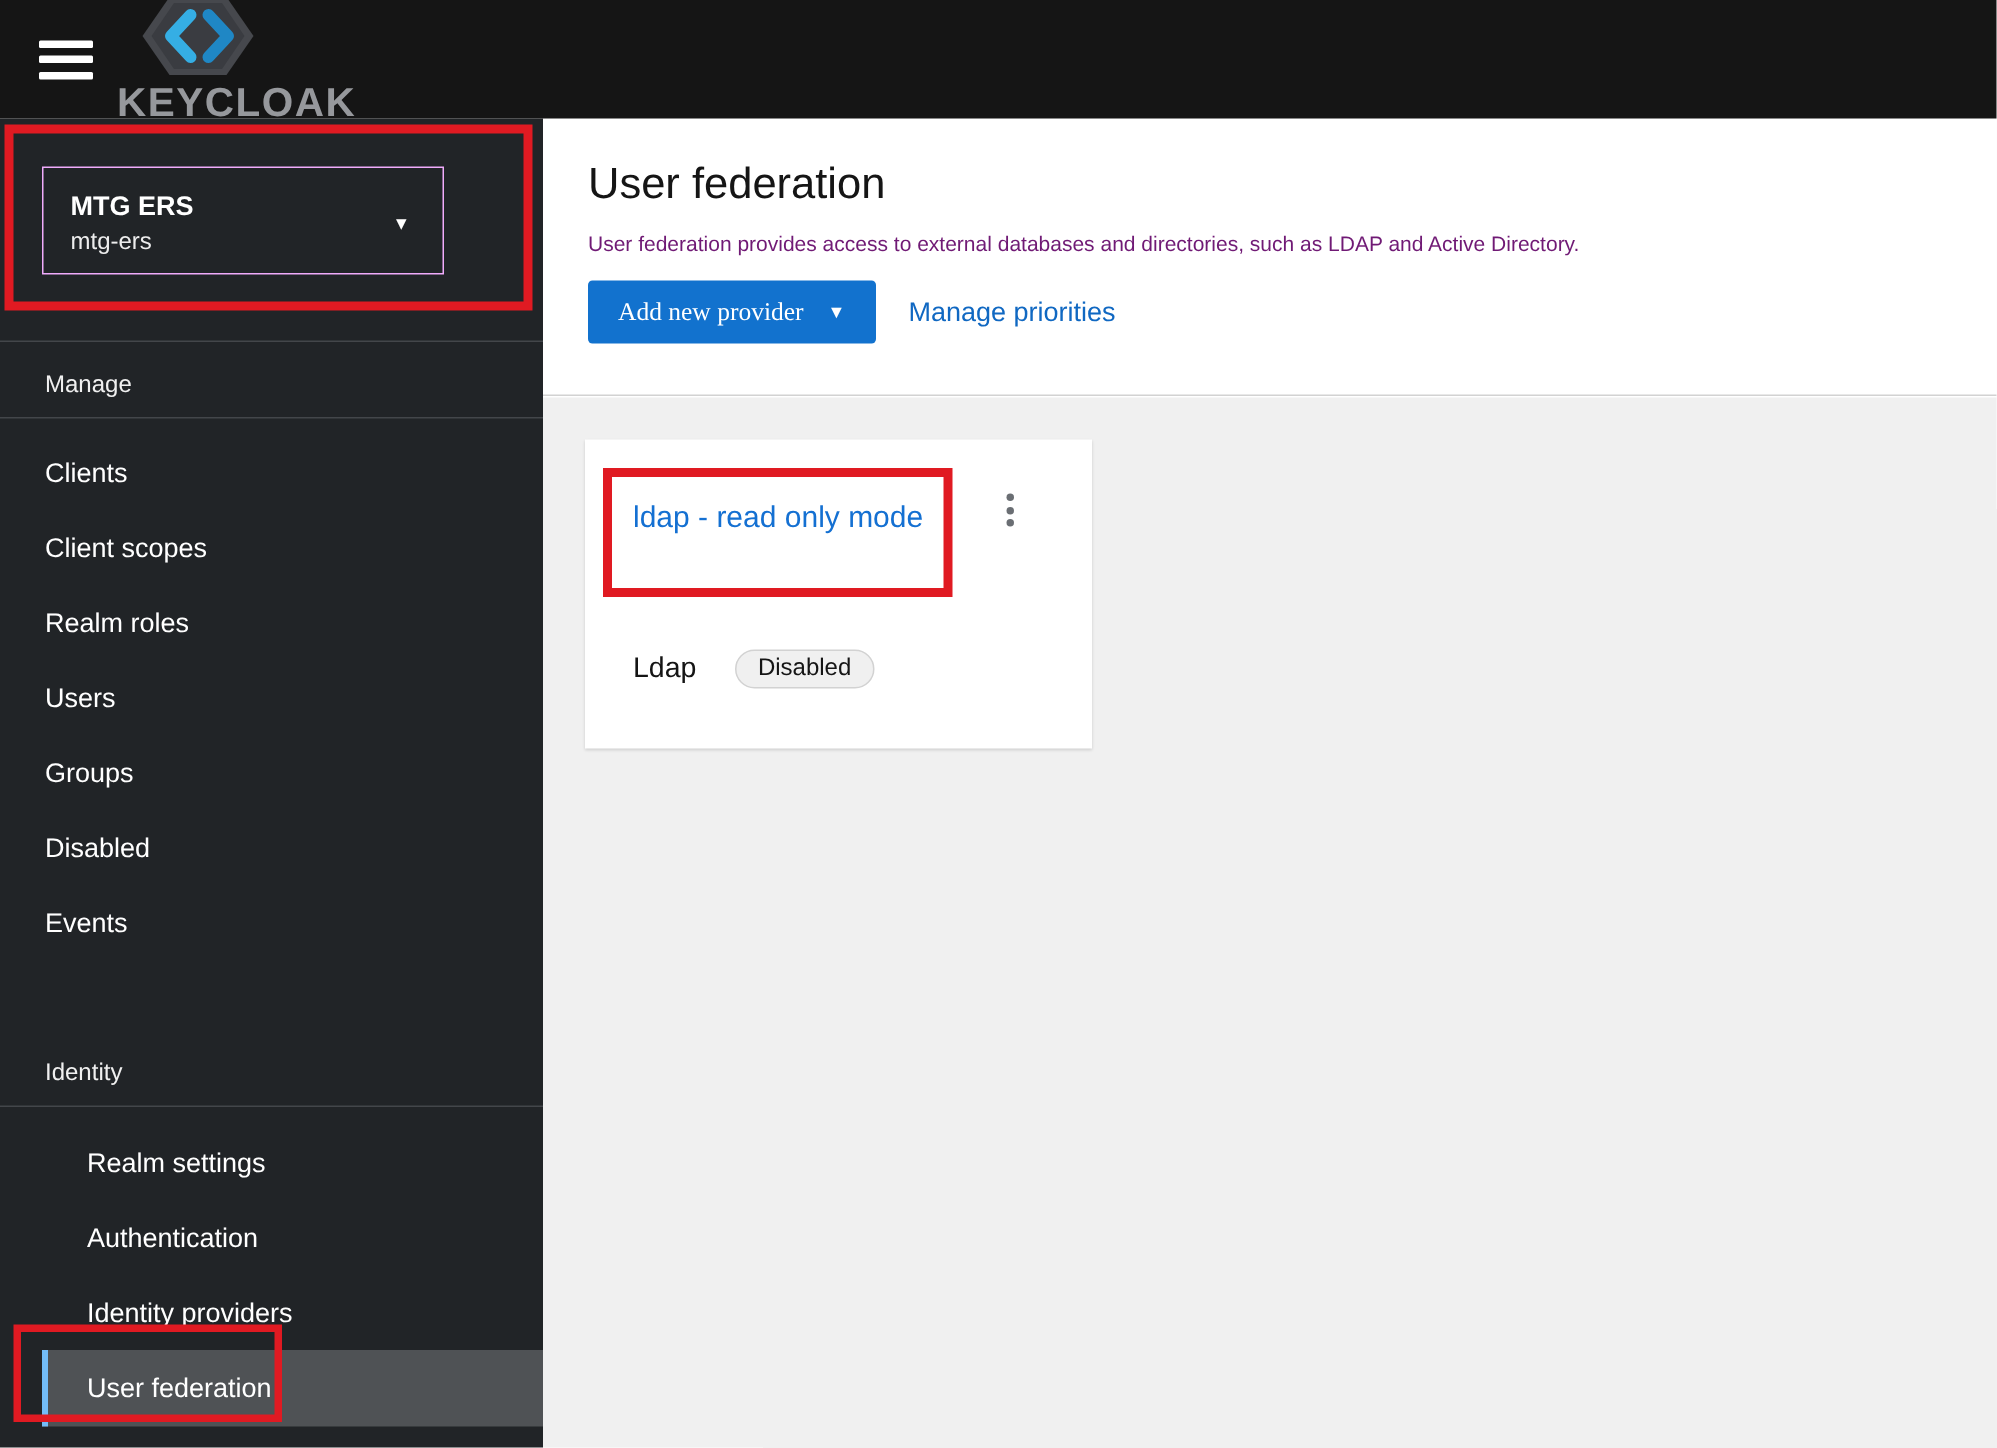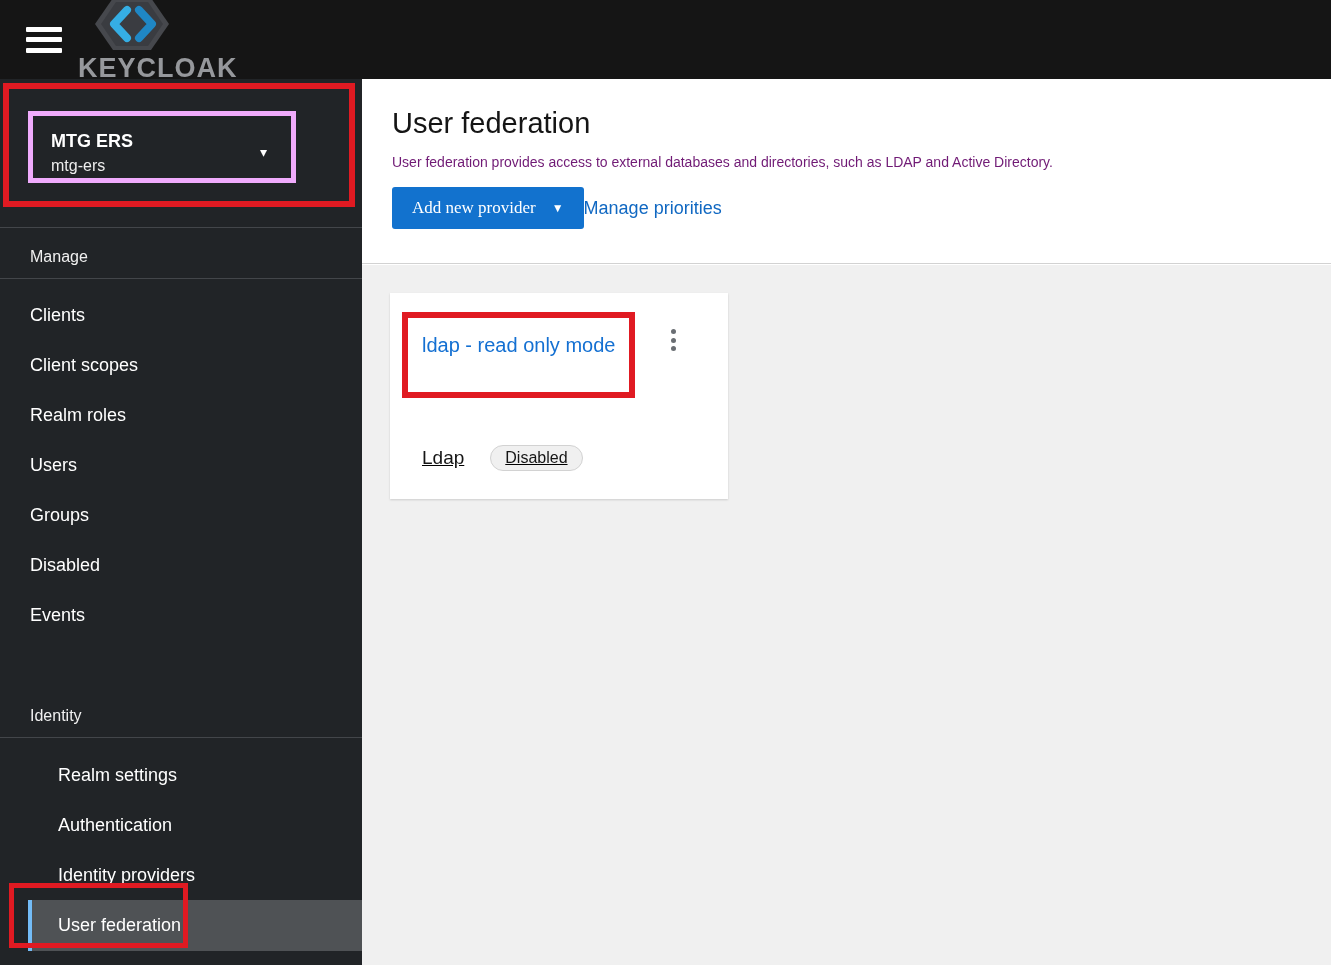--- a/index.html
+++ b/index.html
@@ -15,21 +15,21 @@
   .brand { display:flex; align-items:flex-start; margin-left:32px;flex-direction:column; }
   .brand svg { display:block; }
   .brand-text { color:#96989c; font-weight:bold; font-size:27px;
     letter-spacing:1px; margin-left:-16px; }
 
   
   .sidebar { position:absolute; left:0; top:79px; width:362px; height:886px;
     background:#212427; color:#fff; z-index:1; }
   .realm-block { height:149px; border-bottom:1px solid #43464a; position:relative; }
   .realm-selector { position:absolute; left:28px; top:32px; width:268px; height:72px;
-    border:5px solid #f0abfc; padding:12px 0 0 18px; cursor:pointer; }
+    border:1px solid #f0abfc; padding:12px 0 0 18px; cursor:pointer; }
   .realm-name { font-size:18px; font-weight:bold; color:#fff; line-height:26px; }
   .realm-id { font-size:16px; color:#ededed; line-height:24px; }
   .realm-caret { position:absolute; right:24px; top:28px; color:#fff; font-size:14px; }
 
   .nav-section-header { font-size:16px; color:#f0f0f0; padding:20px 0 12px 30px;
     border-bottom:1px solid #43464a; }
   .nav-list { padding-top:11px; }
   .nav-list.configure { padding-top:12px;margin-left:28px; }
   .nav-gap { height:47px; }
   .sidebar-item { height:50px; display:flex; align-items:center; padding-left:30px;
@@ -41,36 +41,36 @@
   .content-header { position:absolute; left:362px; top:79px; width:969px; height:185px;
     background:#fff; border-bottom:1px solid #d2d2d2; padding:28px 0 0 30px; z-index:1; }
   .page-title { font-size:29px; color:#151515; font-weight:400; }
   .page-desc { font-size:14px; color:#701a75; margin-top:14px; white-space:nowrap; }
   .header-actions { display:flex; align-items:center; margin-top:17px; }
   .btn-primary { background:#1272ce; color:#fff; border:none; border-radius:3px;
     height:42px; padding:0 20px; font-size:17px; font-family:Liberation Serif, serif;
     display:flex; align-items:center; cursor:pointer; }
   .btn-primary .caret { margin-left:16px; font-size:12px; }
   .link { color:#1068c2; font-size:18px; text-decoration:none; cursor:pointer; }
-  .manage-link { }
+  .manage-link { margin-left:22px; }
 
   .content-body { position:absolute; left:362px; top:265px; width:969px; height:700px;
     background:#f0f0f0; z-index:1; }
 
   
   .card { position:absolute; left:28px; top:28px; width:338px; height:206px;
     background:#fff; box-shadow:0 1px 2px rgba(0,0,0,0.15); }
   .card-title { position:absolute; left:32px; top:37px; width:220px;
     font-size:20px; line-height:30px; color:#1470d2; text-decoration:none; cursor:pointer; }
   .kebab { position:absolute; right:47px; top:34px; width:16px; height:26px;
     display:flex; flex-direction:column; align-items:center;
     justify-content:space-between; cursor:pointer; background:none; border:none; padding:2px 0; }
   .kebab i { width:5px; height:5px; border-radius:50%; background:#6a6e73; }
-  .card-footer { position:absolute; left:32px; top:152px; display:flex;
-    align-items:center;text-decoration:underline; }
+  .card-footer { position:absolute; left:32px; top:140px; display:flex;
+    align-items:center; }
   .provider-type { font-size:19px; color:#151515; }
   .badge { margin-left:26px; font-size:16px; color:#151515; background:#f0f0f0;
     border:1px solid #d2d2d2; border-radius:14px; padding:3px 14px; }
 
   
   .annotation { position:absolute; border-style:solid; border-color:#e01a22;
     pointer-events:none; z-index:10; background:transparent; }
   .ann-realm { left:3px; top:83px; width:352px; height:124px; border-width:6px; }
   .ann-nav  { left:9px; top:883px; width:179px; height:65px; border-width:5px; }
   .ann-card { left:402px; top:312px; width:233px; height:86px; border-width:6px; }

